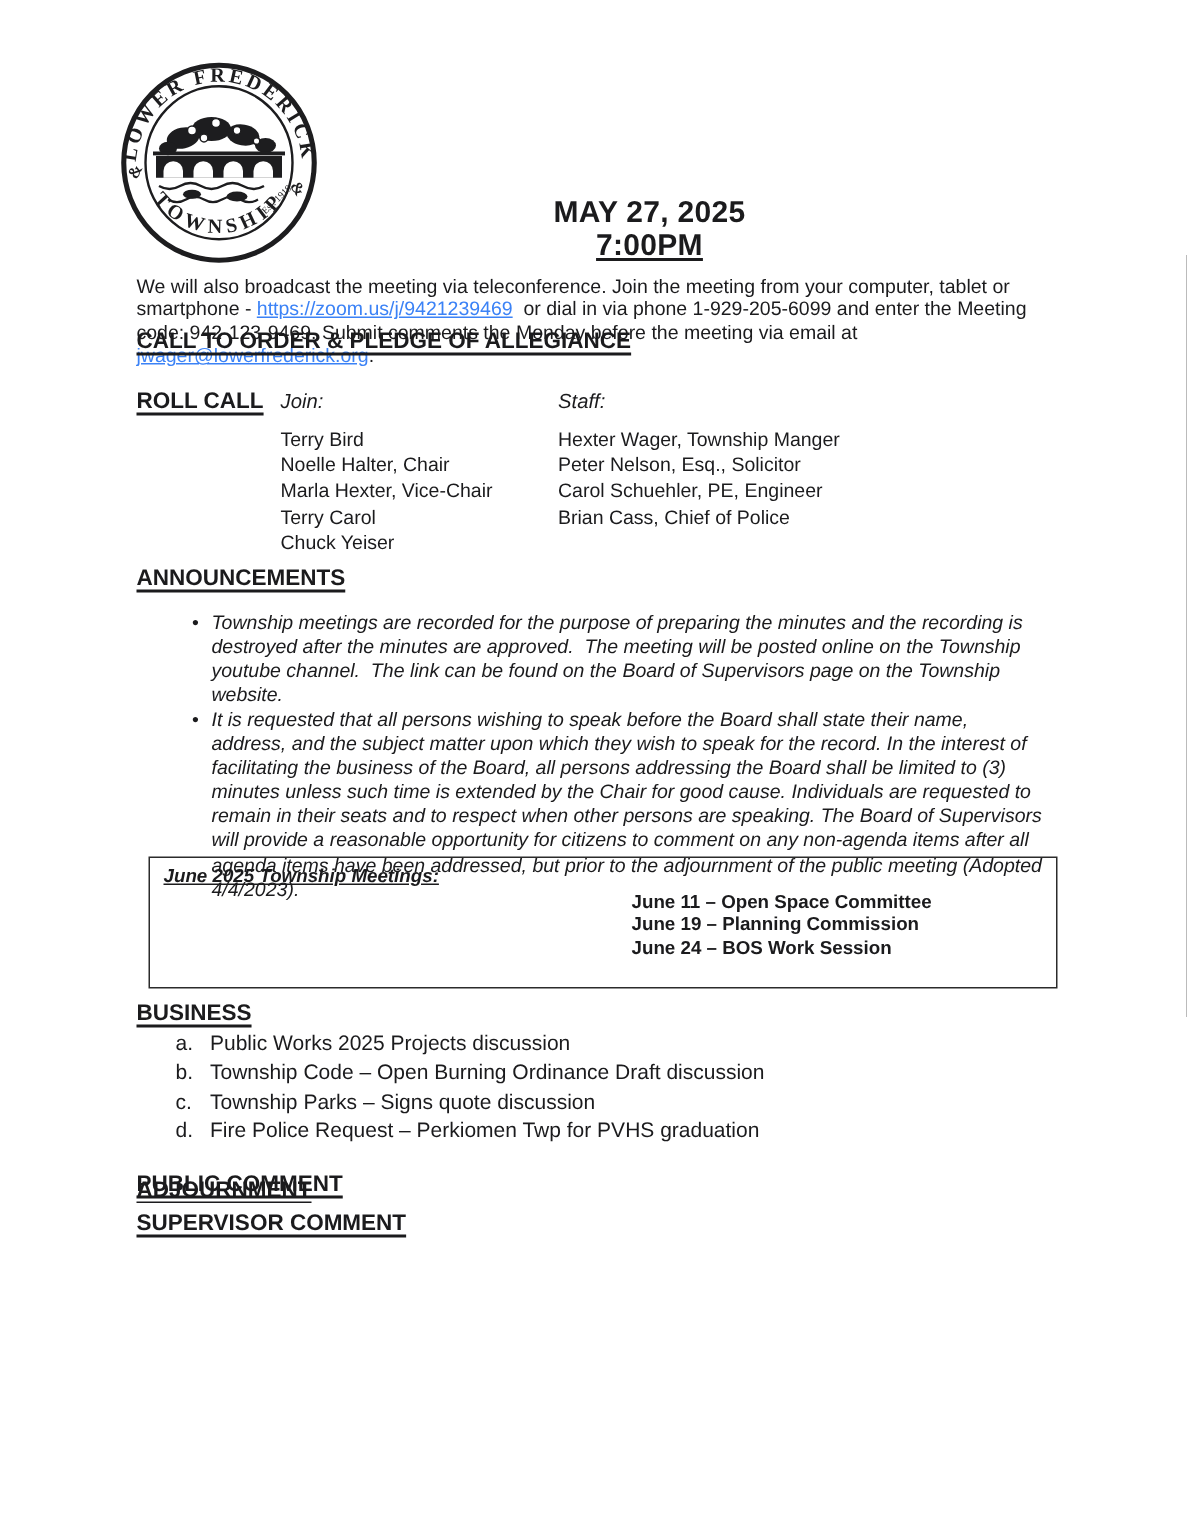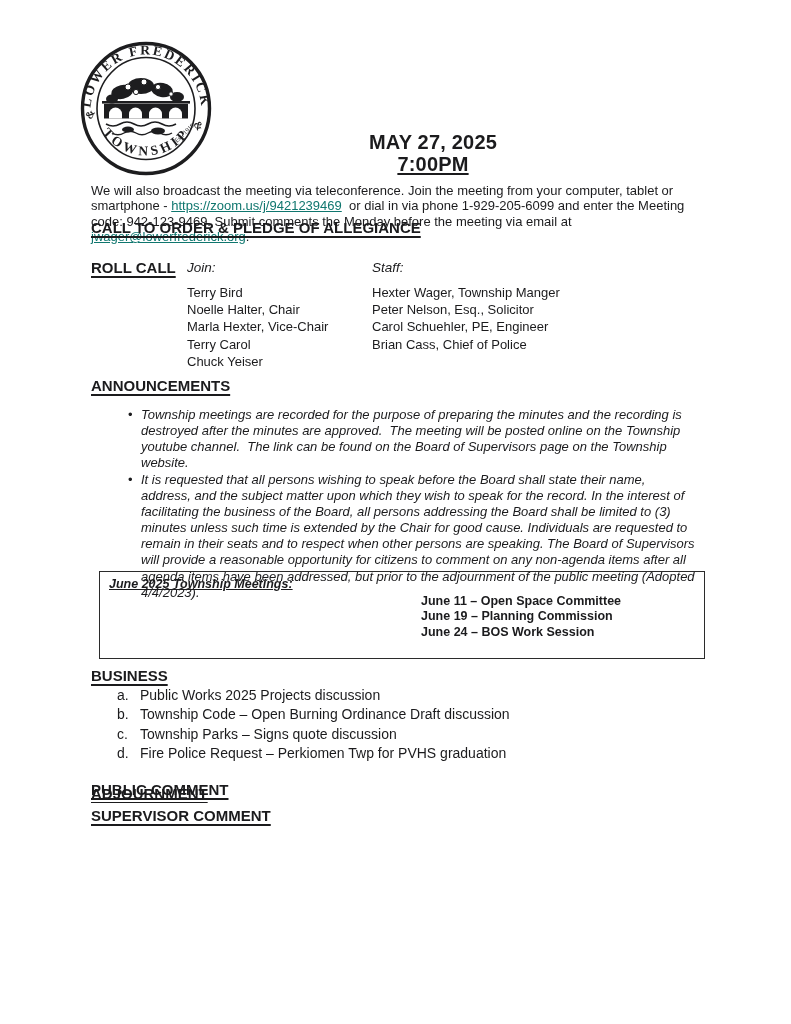--- a/index.html
+++ b/index.html
@@ -18,21 +18,21 @@
   .date-block {
     position:absolute; left:433px; top:132px; transform:translateX(-50%);
     text-align:center; white-space:nowrap;
     font-weight:bold; font-size:20px; line-height:21.5px; letter-spacing:.2px;
   }
   .u { text-decoration:underline; text-underline-offset:2px; }
   .intro {
     position:absolute; left:91px; top:183px; width:628px;
     font-size:13px; line-height:15.4px; white-space:pre-wrap;
   }
-  .link { color:#0f766e; text-decoration:underline; cursor:pointer; }
+  .link { color:#3b82f6; text-decoration:underline; cursor:pointer; }
   .h-sec {
     position:absolute; left:91px;
     font-weight:bold; font-size:15px;
     text-decoration:underline; text-underline-offset:2.5px; text-decoration-thickness:1.5px;
     white-space:nowrap;
   }
   .col-label { position:absolute; font-size:13.5px; font-style:italic; }
   .list { position:absolute; font-size:13px; line-height:17.2px; white-space:nowrap; }
   .bullets {
     position:absolute; left:128px; top:407px; width:570px;

